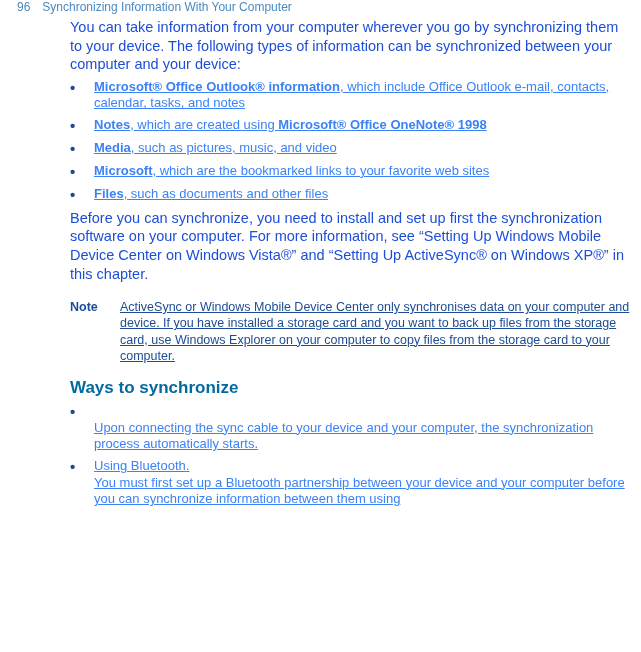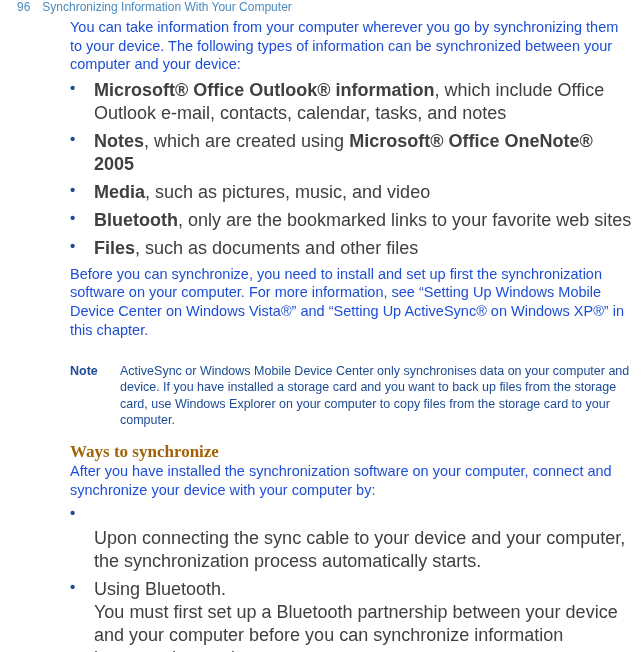--- a/index.html
+++ b/index.html
@@ -48,49 +48,50 @@
   }
   .bullet-dot {
     color: #1c4c95;
     font-weight: 700;
     width: 24px;
     flex: 0 0 24px;
     font-size: 15px;
     line-height: 1.2;
   }
   .bullet-text {
-    font-size: 18px;
-    color: #404040;
+    font-size: 13px;
+    color: #3b82f6;
     flex: 1;
+    text-decoration: underline;
   }
   .bold {
     font-weight: 700;
   }
   .note-row {
     display: flex;
-    margin: 24px 0 4px 0;
+    margin: 16px 0 4px 0;
     font-size: 12.5px;
     line-height: 1.3;
   }
   .note-label {
     color: #1c4c95;
     font-weight: 700;
     width: 50px;
     flex: 0 0 50px;
   }
   .note-text {
     color: #1c4c95;
     flex: 1;
+    text-decoration: underline;
   }
   .h2 {
-    color: #a16207;
+    color: #0369a1;
     font-size: 17px;
     font-weight: 700;
     margin: 14px 0 0 0;
-    font-family: Liberation Serif, serif;
   }
 </style>
 </head>
 <body>
 
 <div class="page">
 
   <div class="running-head">
     <span class="page-num">96</span>
     <span>Synchronizing Information With Your Computer</span>
@@ -102,53 +103,52 @@
   <div class="bullets">
     <div class="bullet-row">
       <div class="bullet-dot">•</div>
       <div class="bullet-text">
         <span class="bold">Microsoft® Office Outlook® information</span><span>, which include Office Outlook e-mail, contacts, calendar, tasks, and notes</span>
       </div>
     </div>
     <div class="bullet-row">
       <div class="bullet-dot">•</div>
       <div class="bullet-text">
-        <span class="bold">Notes</span><span>, which are created using </span><span class="bold">Microsoft® Office OneNote® 2005</span>
+        <span class="bold">Notes</span><span>, which are created using </span><span class="bold">Microsoft® Office OneNote® 1998</span>
       </div>
     </div>
     <div class="bullet-row">
       <div class="bullet-dot">•</div>
       <div class="bullet-text">
         <span class="bold">Media</span><span>, such as pictures, music, and video</span>
       </div>
     </div>
     <div class="bullet-row">
       <div class="bullet-dot">•</div>
       <div class="bullet-text">
-        <span class="bold">Bluetooth</span><span>, only are the bookmarked links to your favorite web sites</span>
+        <span class="bold">Microsoft</span><span>, which are the bookmarked links to your favorite web sites</span>
       </div>
     </div>
     <div class="bullet-row">
       <div class="bullet-dot">•</div>
       <div class="bullet-text">
         <span class="bold">Files</span><span>, such as documents and other files</span>
       </div>
     </div>
   </div>
 
   <div class="body">Before you can synchronize, you need to install and set up first the synchronization software on your computer. For more information, see “Setting Up Windows Mobile Device Center on Windows Vista®” and “Setting Up ActiveSync® on Windows XP®” in this chapter.</div>
 
   <div class="note-row">
     <div class="note-label">Note</div>
     <div class="note-text">ActiveSync or Windows Mobile Device Center only synchronises data on your computer and device. If you have installed a storage card and you want to back up files from the storage card, use Windows Explorer on your computer to copy files from the storage card to your computer.</div>
   </div>
 
   <div class="h2">Ways to synchronize</div>
 
-  <div class="body" style="margin-top:0">After you have installed the synchronization software on your computer, connect and synchronize your device with your computer by:</div>
 
   <div class="bullets">
     <div class="bullet-row">
       <div class="bullet-dot">•</div>
       <div class="bullet-text">
         <br>
         <span>Upon connecting the sync cable to your device and your computer, the synchronization process automatically starts.</span>
       </div>
     </div>
     <div class="bullet-row">

